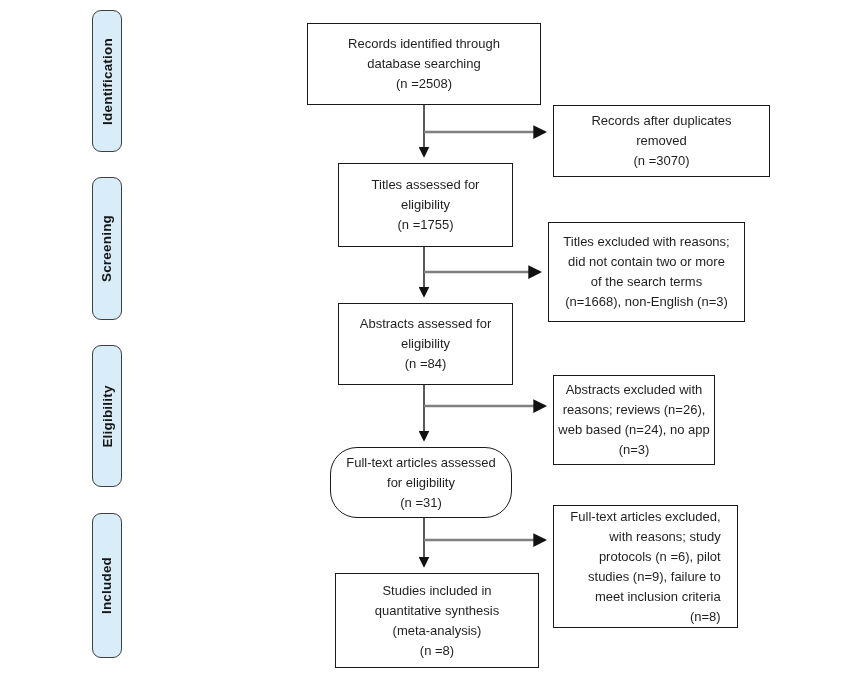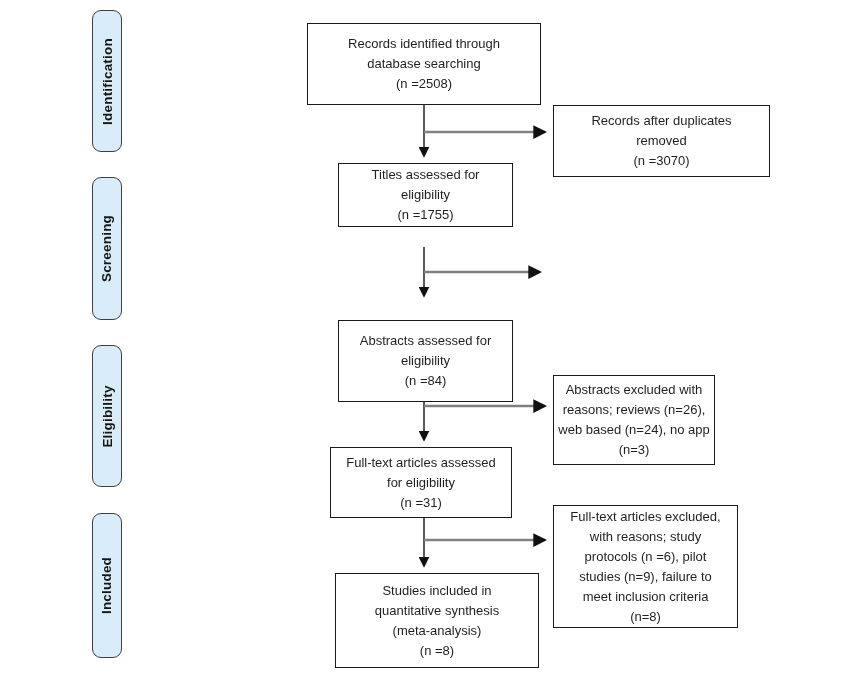--- a/index.html
+++ b/index.html
@@ -97,41 +97,45 @@
   <div class="stage" style="left:92px; top:345px; height:142px;">
     <span class="vtext">Eligibility</span>
   </div>
   <div class="stage" style="left:92px; top:513px; height:145px;">
     <span class="vtext">Included</span>
   </div>
 
   <div class="fbox" style="left:307px; top:23px; width:234px; height:82px;">Records identified through
 database searching
 (n =2508)</div>
-  <div class="fbox" style="left:338px; top:163px; width:175px; height:64px;">Titles assessed for
+  <div class="fbox" style="left:338px; top:163px; width:175px; height:84px;">Titles assessed for
 eligibility
 (n =1755)</div>
-  <div class="fbox" style="left:338px; top:303px; width:175px; height:82px;margin-top:17px;">Abstracts assessed for
+  <div class="fbox" style="left:338px; top:303px; width:175px; height:82px;">Abstracts assessed for
 eligibility
 (n =84)</div>
-  <div class="fbox" style="left:330px; top:447px; width:182px; height:71px;">Full-text articles assessed
+  <div class="fbox" style="left:330px; top:447px; width:182px; height:71px;border-radius:27px;">Full-text articles assessed
 for eligibility
 (n =31)</div>
   <div class="fbox" style="left:335px; top:573px; width:204px; height:95px;">Studies included in
 quantitative synthesis
 (meta-analysis)
 (n =8)</div>
 
   <div class="fbox" style="left:553px; top:105px; width:217px; height:72px;">Records after duplicates
 removed
 (n =3070)</div>
+  <div class="fbox" style="left:548px; top:222px; width:197px; height:100px;">Titles excluded with reasons;
+did not contain two or more
+of the search terms
+(n=1668), non-English (n=3)</div>
   <div class="fbox" style="left:553px; top:375px; width:162px; height:90px;">Abstracts excluded with
 reasons; reviews (n=26),
 web based (n=24), no app
 (n=3)</div>
-  <div class="fbox" style="left:553px; top:505px; width:185px; height:123px;">Full-text articles excluded,
+  <div class="fbox" style="left:553px; top:505px; width:185px; height:123px;text-align:right;">Full-text articles excluded,
 with reasons; study
 protocols (n =6), pilot
 studies (n=9), failure to
 meet inclusion criteria
 (n=8)</div>
 
 </div>
 
 </body></html>

